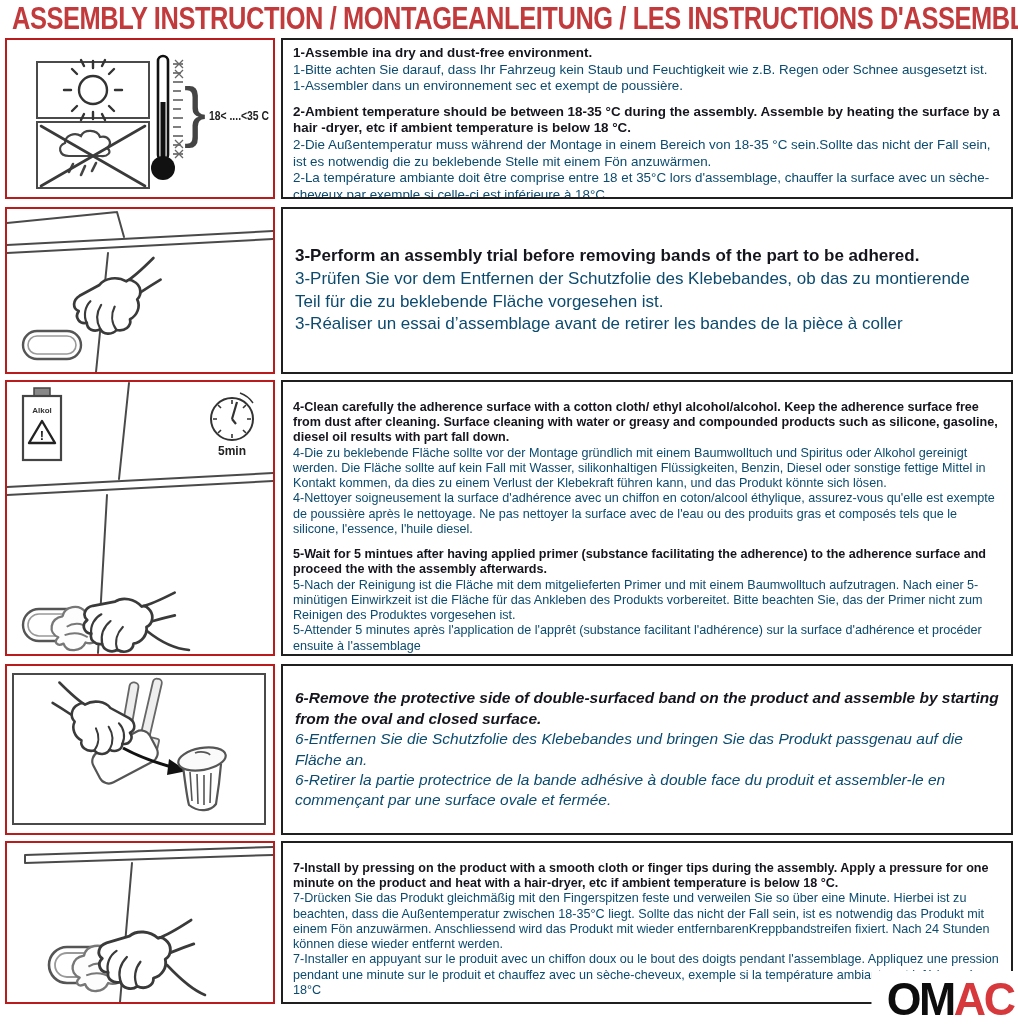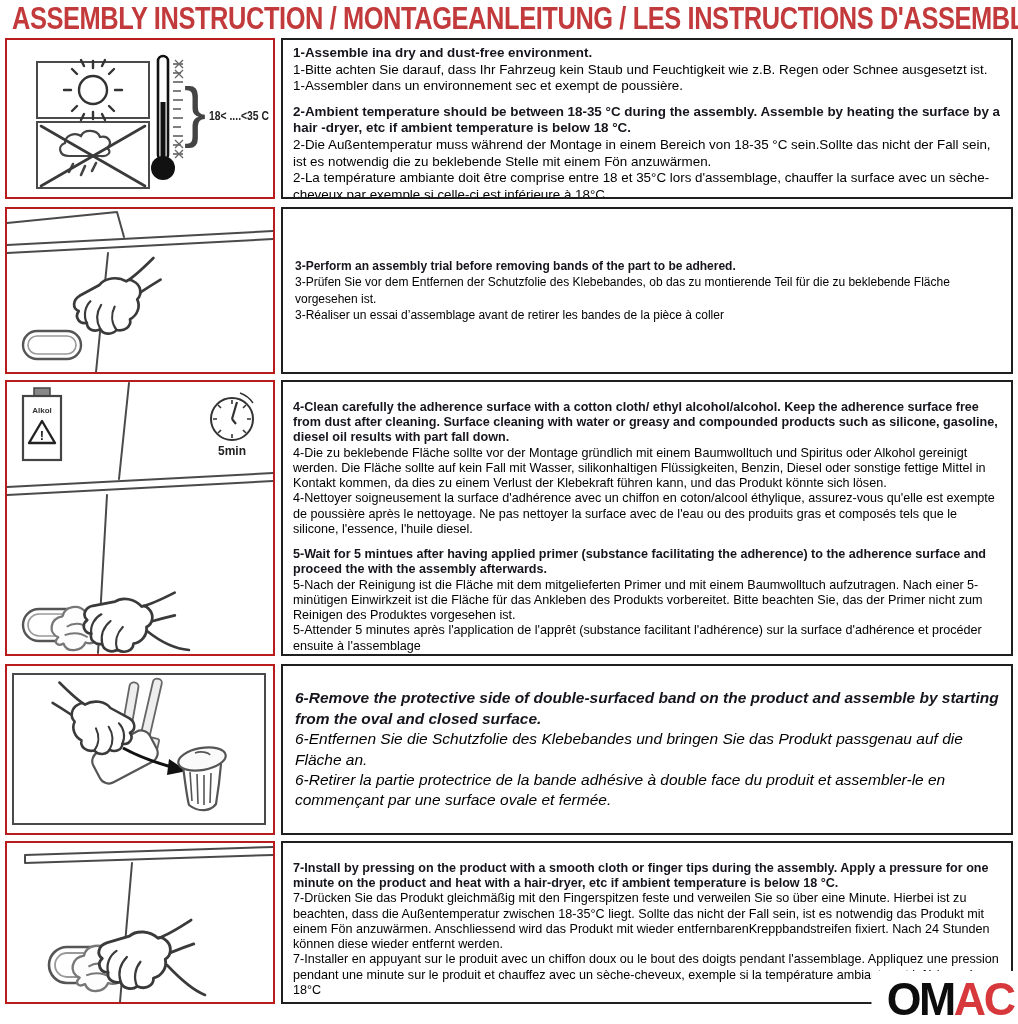--- a/index.html
+++ b/index.html
@@ -14,24 +14,24 @@
     color:#c23a3c; transform:scaleX(0.82); transform-origin:0 0;
   }
   .row { position:absolute; left:5px; width:1008px; display:flex; gap:6px; }
   .box { background:#fff; border:2px solid #b91c1c; }
   .tbox { border-color:#1f1f1f; }
   .illus { width:270px; flex:none; overflow:hidden; }
   .illus svg { display:block; width:100%; height:100%; }
   .text { flex:1; overflow:hidden; }
   .text.center { display:flex; flex-direction:column; justify-content:center; }
   p.en { font-weight:bold; color:#15151d; }
-  p.de, p.fr { color:#000000; }
+  p.de, p.fr { color:#0c4a6e; }
   .fs13 { font-size:13.4px; line-height:1.24; padding:5px 10px; }
   .fs13 .step + .step { margin-top:9px; }
-  .fs17 { font-size:12px; line-height:1.34; padding:8px 12px; color:#23232e; }
+  .fs17 { font-size:17px; line-height:1.34; padding:8px 12px; color:#23232e; }
   .fs12 { font-size:12.6px; line-height:1.21; padding:18px 10px; }
   .fs12 .step + .step { margin-top:10px; }
   .fs15 { font-size:15.5px; line-height:1.32; padding:8px 12px;font-style:italic; }
   .logo {
     position:absolute; right:4px; bottom:0px; background:#fff;
     font-size:47px; font-weight:bold; letter-spacing:-2.5px; line-height:0.95;
     padding:6px 0 2px 16px; transform:scaleX(0.95); transform-origin:100% 100%;
     white-space:nowrap;
   }
   .logo .om { color:#0d0d0d; }

